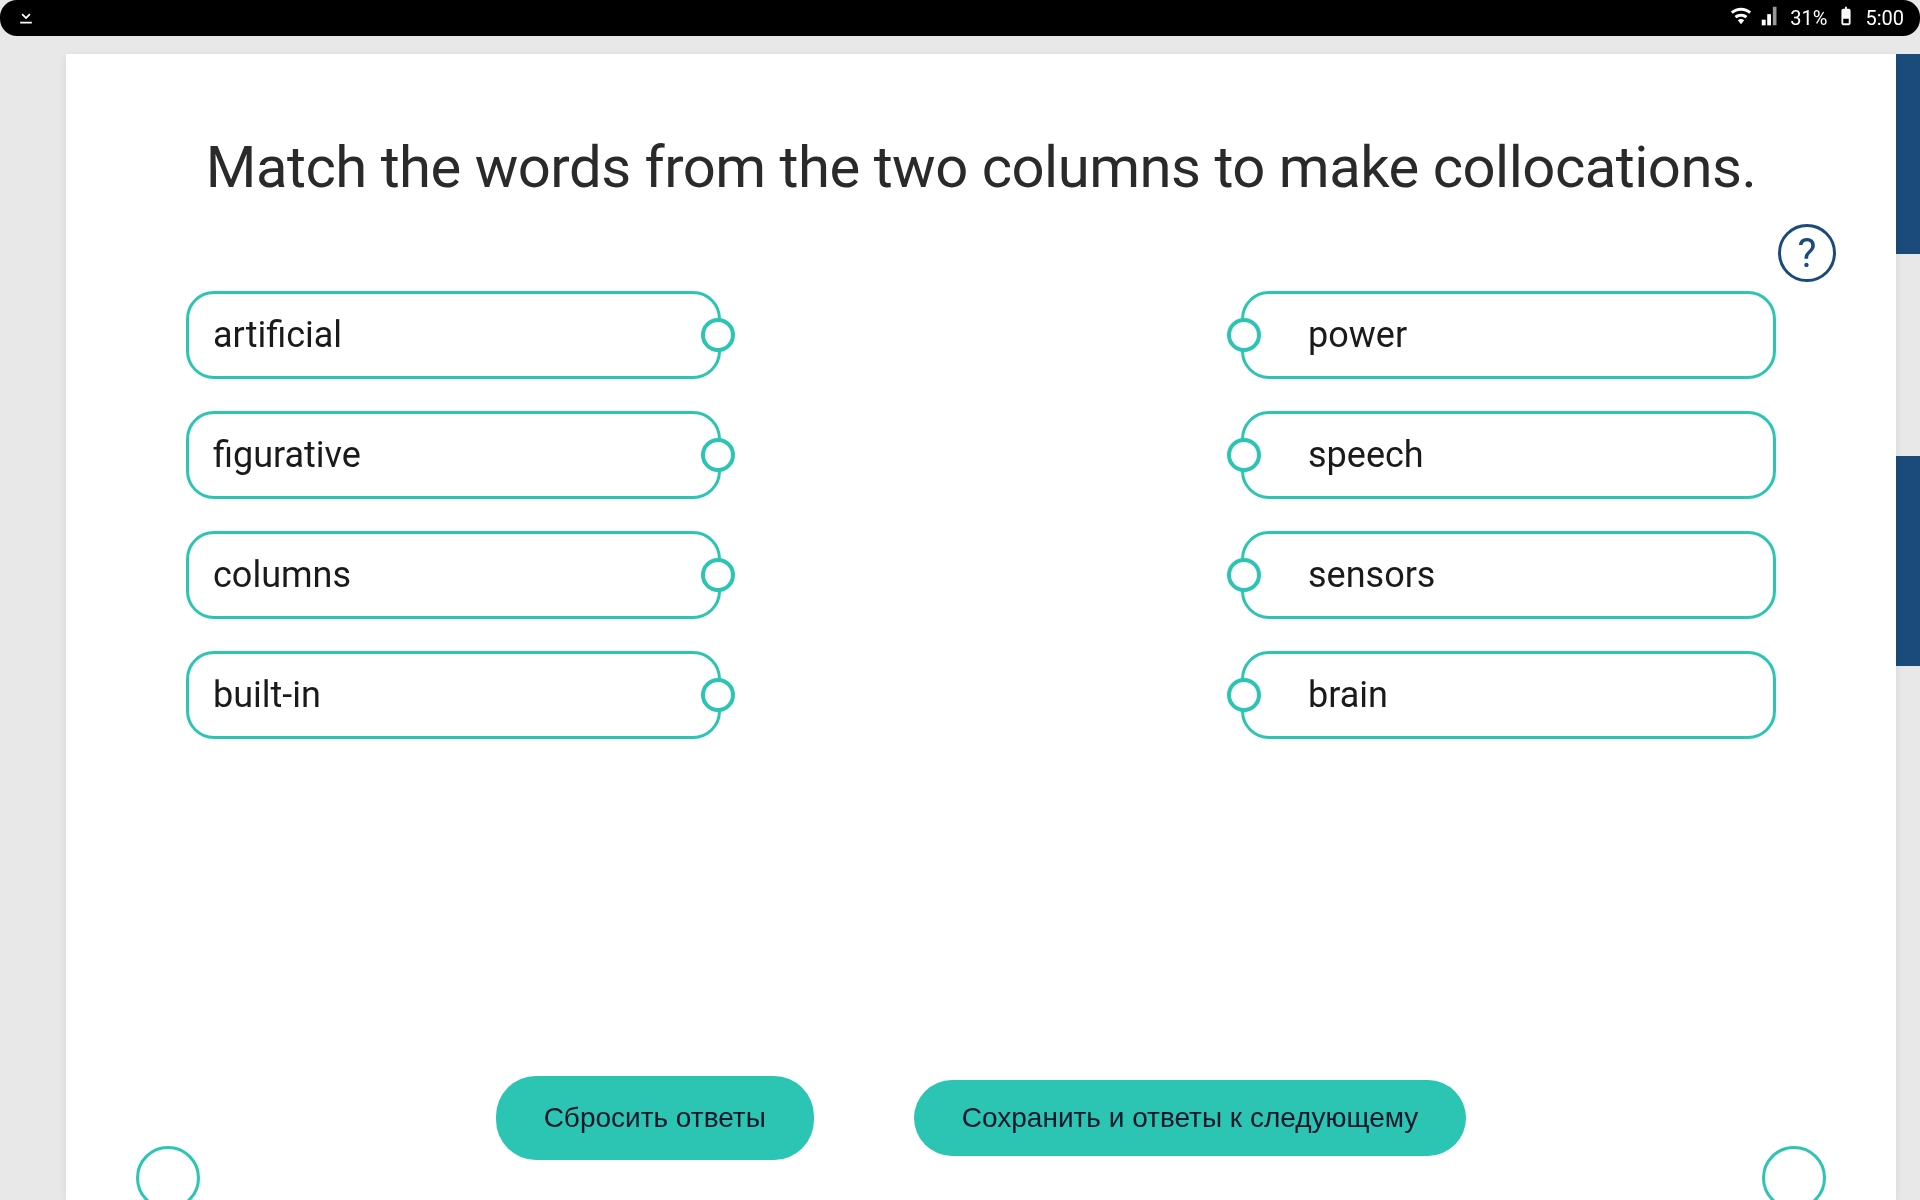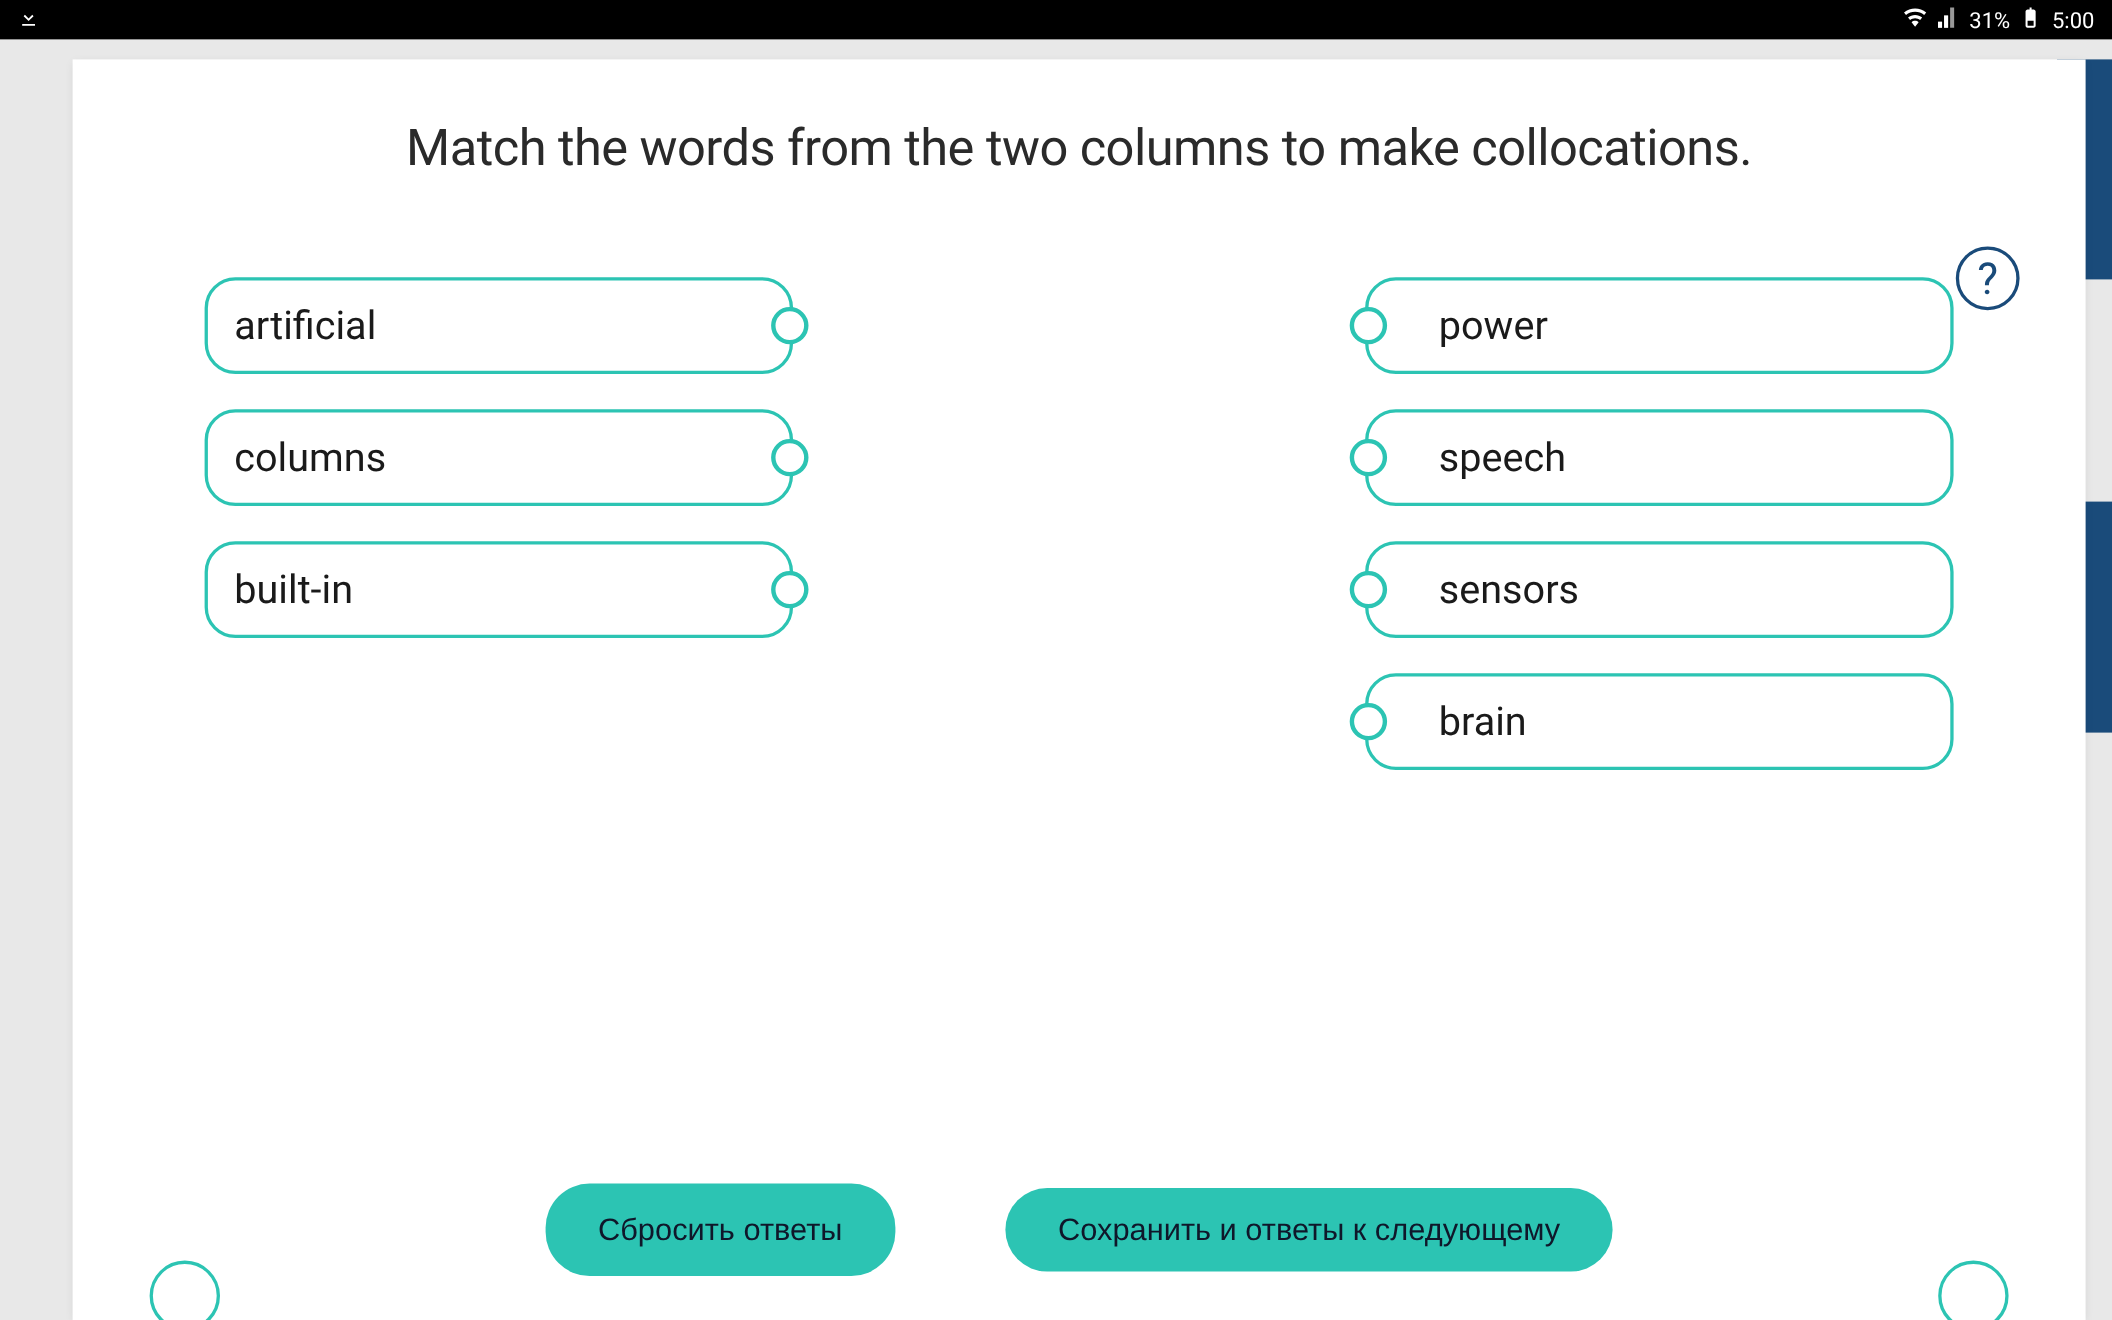--- a/index.html
+++ b/index.html
@@ -9,20 +9,21 @@
     .status-bar {
       width: 100%;
       height: 36px;
       background: #000;
       color: #fff;
       display: flex;
       justify-content: space-between;
       align-items: center;
       padding: 0 16px;
       font-size: 20px;
+      border-radius: 17px;
     }
     .status-left { display: flex; align-items: center; gap: 8px; }
     .status-right { display: flex; align-items: center; gap: 8px; }
     .download-icon svg { width: 20px; height: 20px; fill: #fff; }
     .wifi-icon svg, .signal-icon svg, .battery-icon svg { width: 22px; height: 22px; fill: #fff; }
 
     .main-container {
       width: 100%;
       height: calc(100% - 36px);
       background: #e8e8e8;
@@ -34,24 +35,24 @@
       left: 66px;
       top: 18px;
       right: 24px;
       bottom: 0;
       background: #fff;
       box-shadow: 0 2px 8px rgba(0,0,0,0.08);
     }
 
     .question-title {
       text-align: center;
-      font-size: 46px;
+      font-size: 58px;
       font-weight: 400;
       color: #2a2a2a;
-      padding-top: 54px;
+      padding-top: 79px;
       letter-spacing: -0.5px;
     }
 
     .help-button {
       position: absolute;
       right: 60px;
       top: 170px;
       width: 58px;
       height: 58px;
       border: 3px solid #1a4b7a;
@@ -197,20 +198,24 @@
 
     <div class="help-button">?</div>
 
     <div class="columns-container">
       <div class="column">
         <div class="word-item left">
           <span>artificial</span>
           <span class="connector"></span>
         </div>
         <div class="word-item left">
+          <span>figurative</span>
+          <span class="connector"></span>
+        </div>
+        <div class="word-item left">
           <span>columns</span>
           <span class="connector"></span>
         </div>
         <div class="word-item left">
           <span>built-in</span>
           <span class="connector"></span>
         </div>
       </div>
 
       <div class="column">

